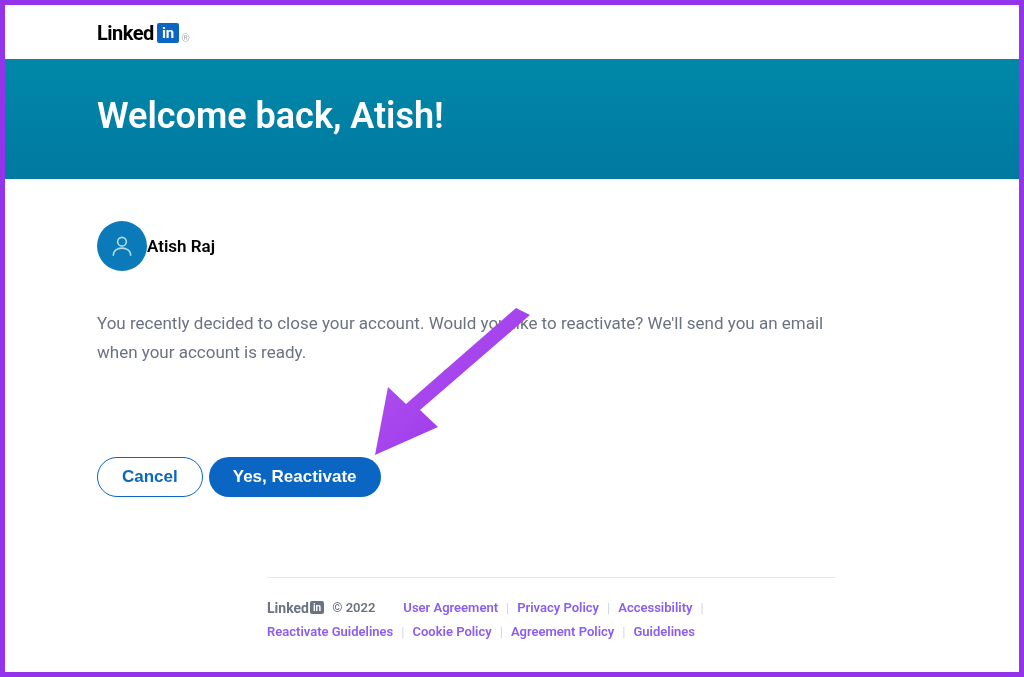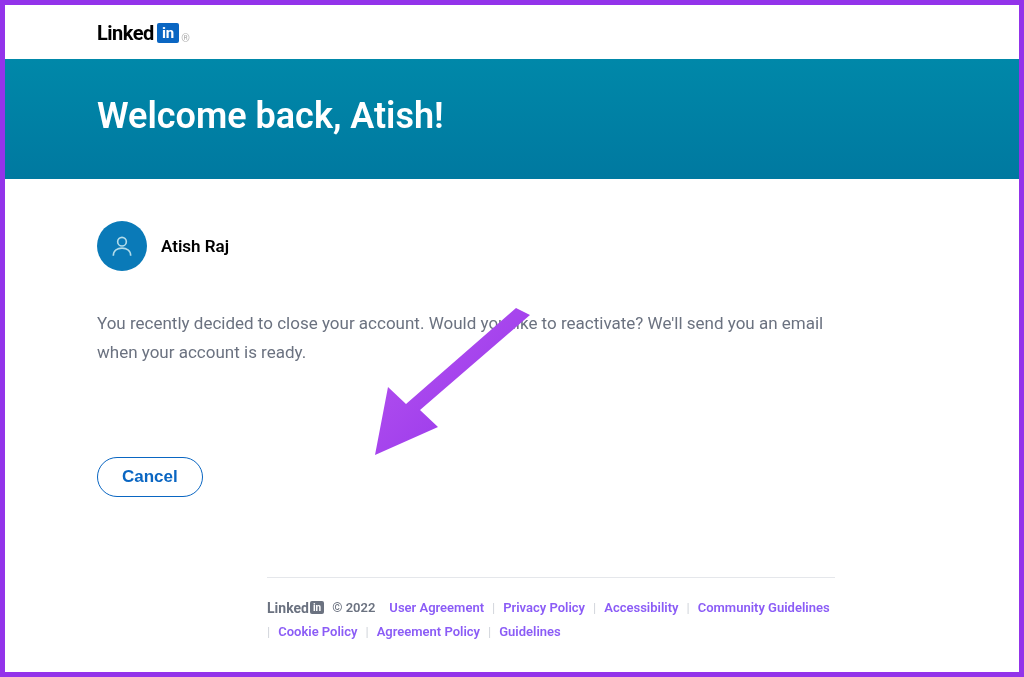--- a/index.html
+++ b/index.html
@@ -55,21 +55,20 @@
       color: #fff;
       font-size: 36px;
       font-weight: 600;
     }
     .content {
       padding: 42px 92px 0;
     }
     .user-row {
       display: flex;
       align-items: center;
-      gap: 14px;
       margin-bottom: 38px;
     }
     .avatar {
       width: 50px;
       height: 50px;
       border-radius: 50%;
       background: #0a7ab8;
       display: flex;
       align-items: center;
       justify-content: center;
@@ -144,21 +143,21 @@
     .footer-logo-in {
       background: #6b7280;
       color: #fff;
       font-weight: 700;
       font-size: 10px;
       padding: 1px 3px;
       border-radius: 2px;
     }
     .footer-copy {
       color: #6b7280;
-      margin-right: 6px;
+      margin-right: 20px;
       font-weight: 600;
     }
     .footer-link {
       color: #8b5cf6;
       font-weight: 600;
       text-decoration: none;
       cursor: pointer;
     }
     .footer-sep {
       color: #d1d5db;
@@ -187,35 +186,36 @@
         <path d="M4 21 C4 16, 8 14, 12 14 C16 14, 20 16, 20 21"></path>
       </svg>
     </div>
     <div class="username">Atish Raj</div>
   </div>
 
   <p class="message">You recently decided to close your account. Would you like to reactivate? We'll send you an email when your account is ready.</p>
 
   <div class="buttons">
     <button class="btn btn-cancel">Cancel</button>
+    <button class="btn btn-primary">Yes, Reactivate</button>
   </div>
 
   <div class="footer">
     <span class="footer-logo">
       <span class="footer-logo-text">Linked</span>
       <span class="footer-logo-in">in</span>
     </span>
     <span class="footer-copy">© 2022</span>
     <a class="footer-link">User Agreement</a>
     <span class="footer-sep">|</span>
     <a class="footer-link">Privacy Policy</a>
     <span class="footer-sep">|</span>
     <a class="footer-link">Accessibility</a>
     <span class="footer-sep">|</span>
-    <a class="footer-link">Community Guidelines</a>
+    <a class="footer-link">Reactivate Guidelines</a>
     <span class="footer-sep">|</span>
     <a class="footer-link">Cookie Policy</a>
     <span class="footer-sep">|</span>
     <a class="footer-link">Agreement Policy</a>
     <span class="footer-sep">|</span>
     <a class="footer-link">Guidelines</a>
   </div>
 </div>
 
 <svg class="arrow" width="190" height="170" viewBox="0 0 190 170">

